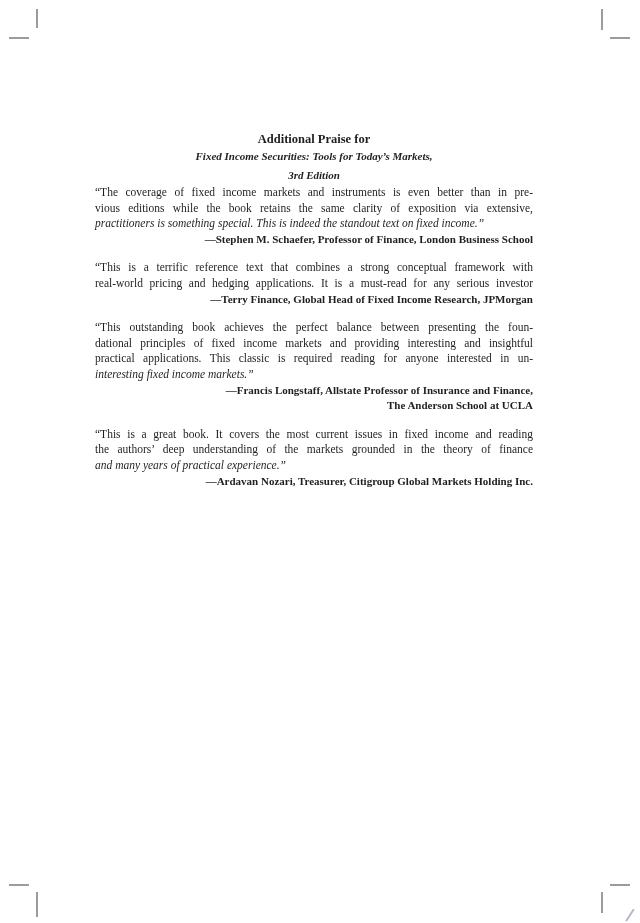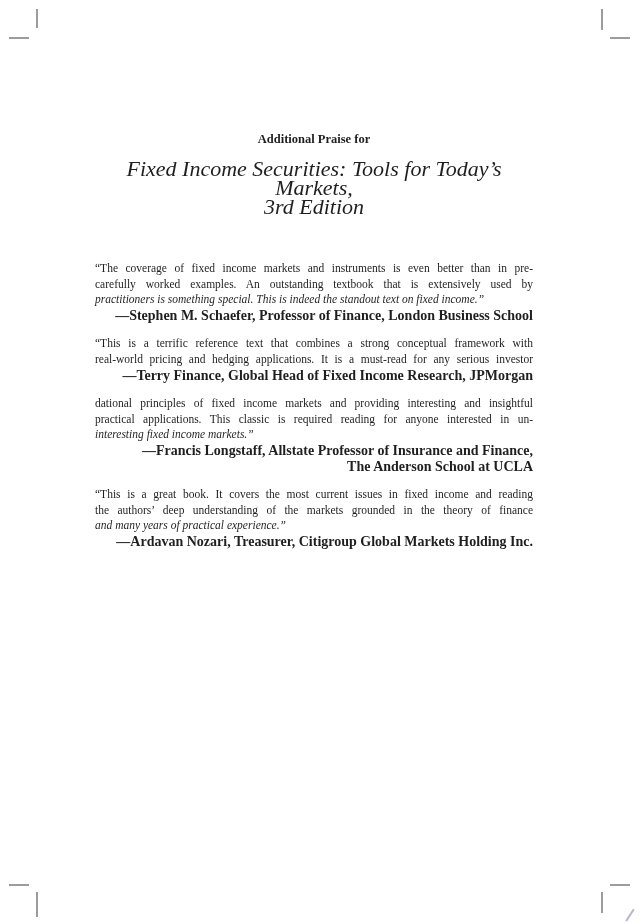--- a/index.html
+++ b/index.html
@@ -28,38 +28,38 @@
     width: 438px;
   }
   .eyebrow {
     margin-top: 131px;
     font-size: 12.5px;
     line-height: 16px;
     font-weight: bold;
     text-align: center;
   }
   .book-title {
-    margin-top: 12px;
-    font-size: 22px;
+    margin-top: 0;
+    font-size: 11px;
     line-height: 19px;
-    font-weight: normal;
+    font-weight: bold;
     font-style: italic;
     text-align: center;
   }
-  .quotes { margin-top: 45px; }
+  .quotes { }
   .quote + .quote { margin-top: 13px; }
   .qline {
     font-size: 11.5px;
     line-height: 15.6px;
     text-align: justify;
     text-align-last: justify;
   }
   .qline.last { text-align-last: auto; font-style: italic; }
   .attr {
-    font-size: 14px;
+    font-size: 11px;
     line-height: 15.6px;
     font-weight: bold;
     text-align: right;
   }
 </style>
 </head>
 <body>
 
 <div class="page">
 
@@ -75,30 +75,31 @@
 
   <div class="content">
     <div class="eyebrow">Additional Praise for</div>
     <div class="book-title">
       <span>Fixed Income Securities: Tools for Today’s Markets,</span><br>
       <span>3rd Edition</span>
     </div>
     <div class="quotes" id="quotes">
         <div class="quote">
           <div class="qline">“The coverage of fixed income markets and instruments is even better than in pre-</div>
-          <div class="qline">carefully worked examples. An outstanding textbook that is extensively used by</div>
+          <div class="qline">vious editions while the book retains the same clarity of exposition via extensive,</div>
           <div class="qline last">practitioners is something special. This is indeed the standout text on fixed income.”</div>
           <div class="attr">—Stephen M. Schaefer, Professor of Finance, London Business School</div>
         </div>
         <div class="quote">
           <div class="qline">“This is a terrific reference text that combines a strong conceptual framework with</div>
           <div class="qline">real-world pricing and hedging applications. It is a must-read for any serious investor</div>
           <div class="attr">—Terry Finance, Global Head of Fixed Income Research, JPMorgan</div>
         </div>
         <div class="quote">
+          <div class="qline">“This outstanding book achieves the perfect balance between presenting the foun-</div>
           <div class="qline">dational principles of fixed income markets and providing interesting and insightful</div>
           <div class="qline">practical applications. This classic is required reading for anyone interested in un-</div>
           <div class="qline last">interesting fixed income markets.”</div>
           <div class="attr">—Francis Longstaff, Allstate Professor of Insurance and Finance,</div>
           <div class="attr">The Anderson School at UCLA</div>
         </div>
         <div class="quote">
           <div class="qline">“This is a great book. It covers the most current issues in fixed income and reading</div>
           <div class="qline">the authors’ deep understanding of the markets grounded in the theory of finance</div>
           <div class="qline last">and many years of practical experience.”</div>

